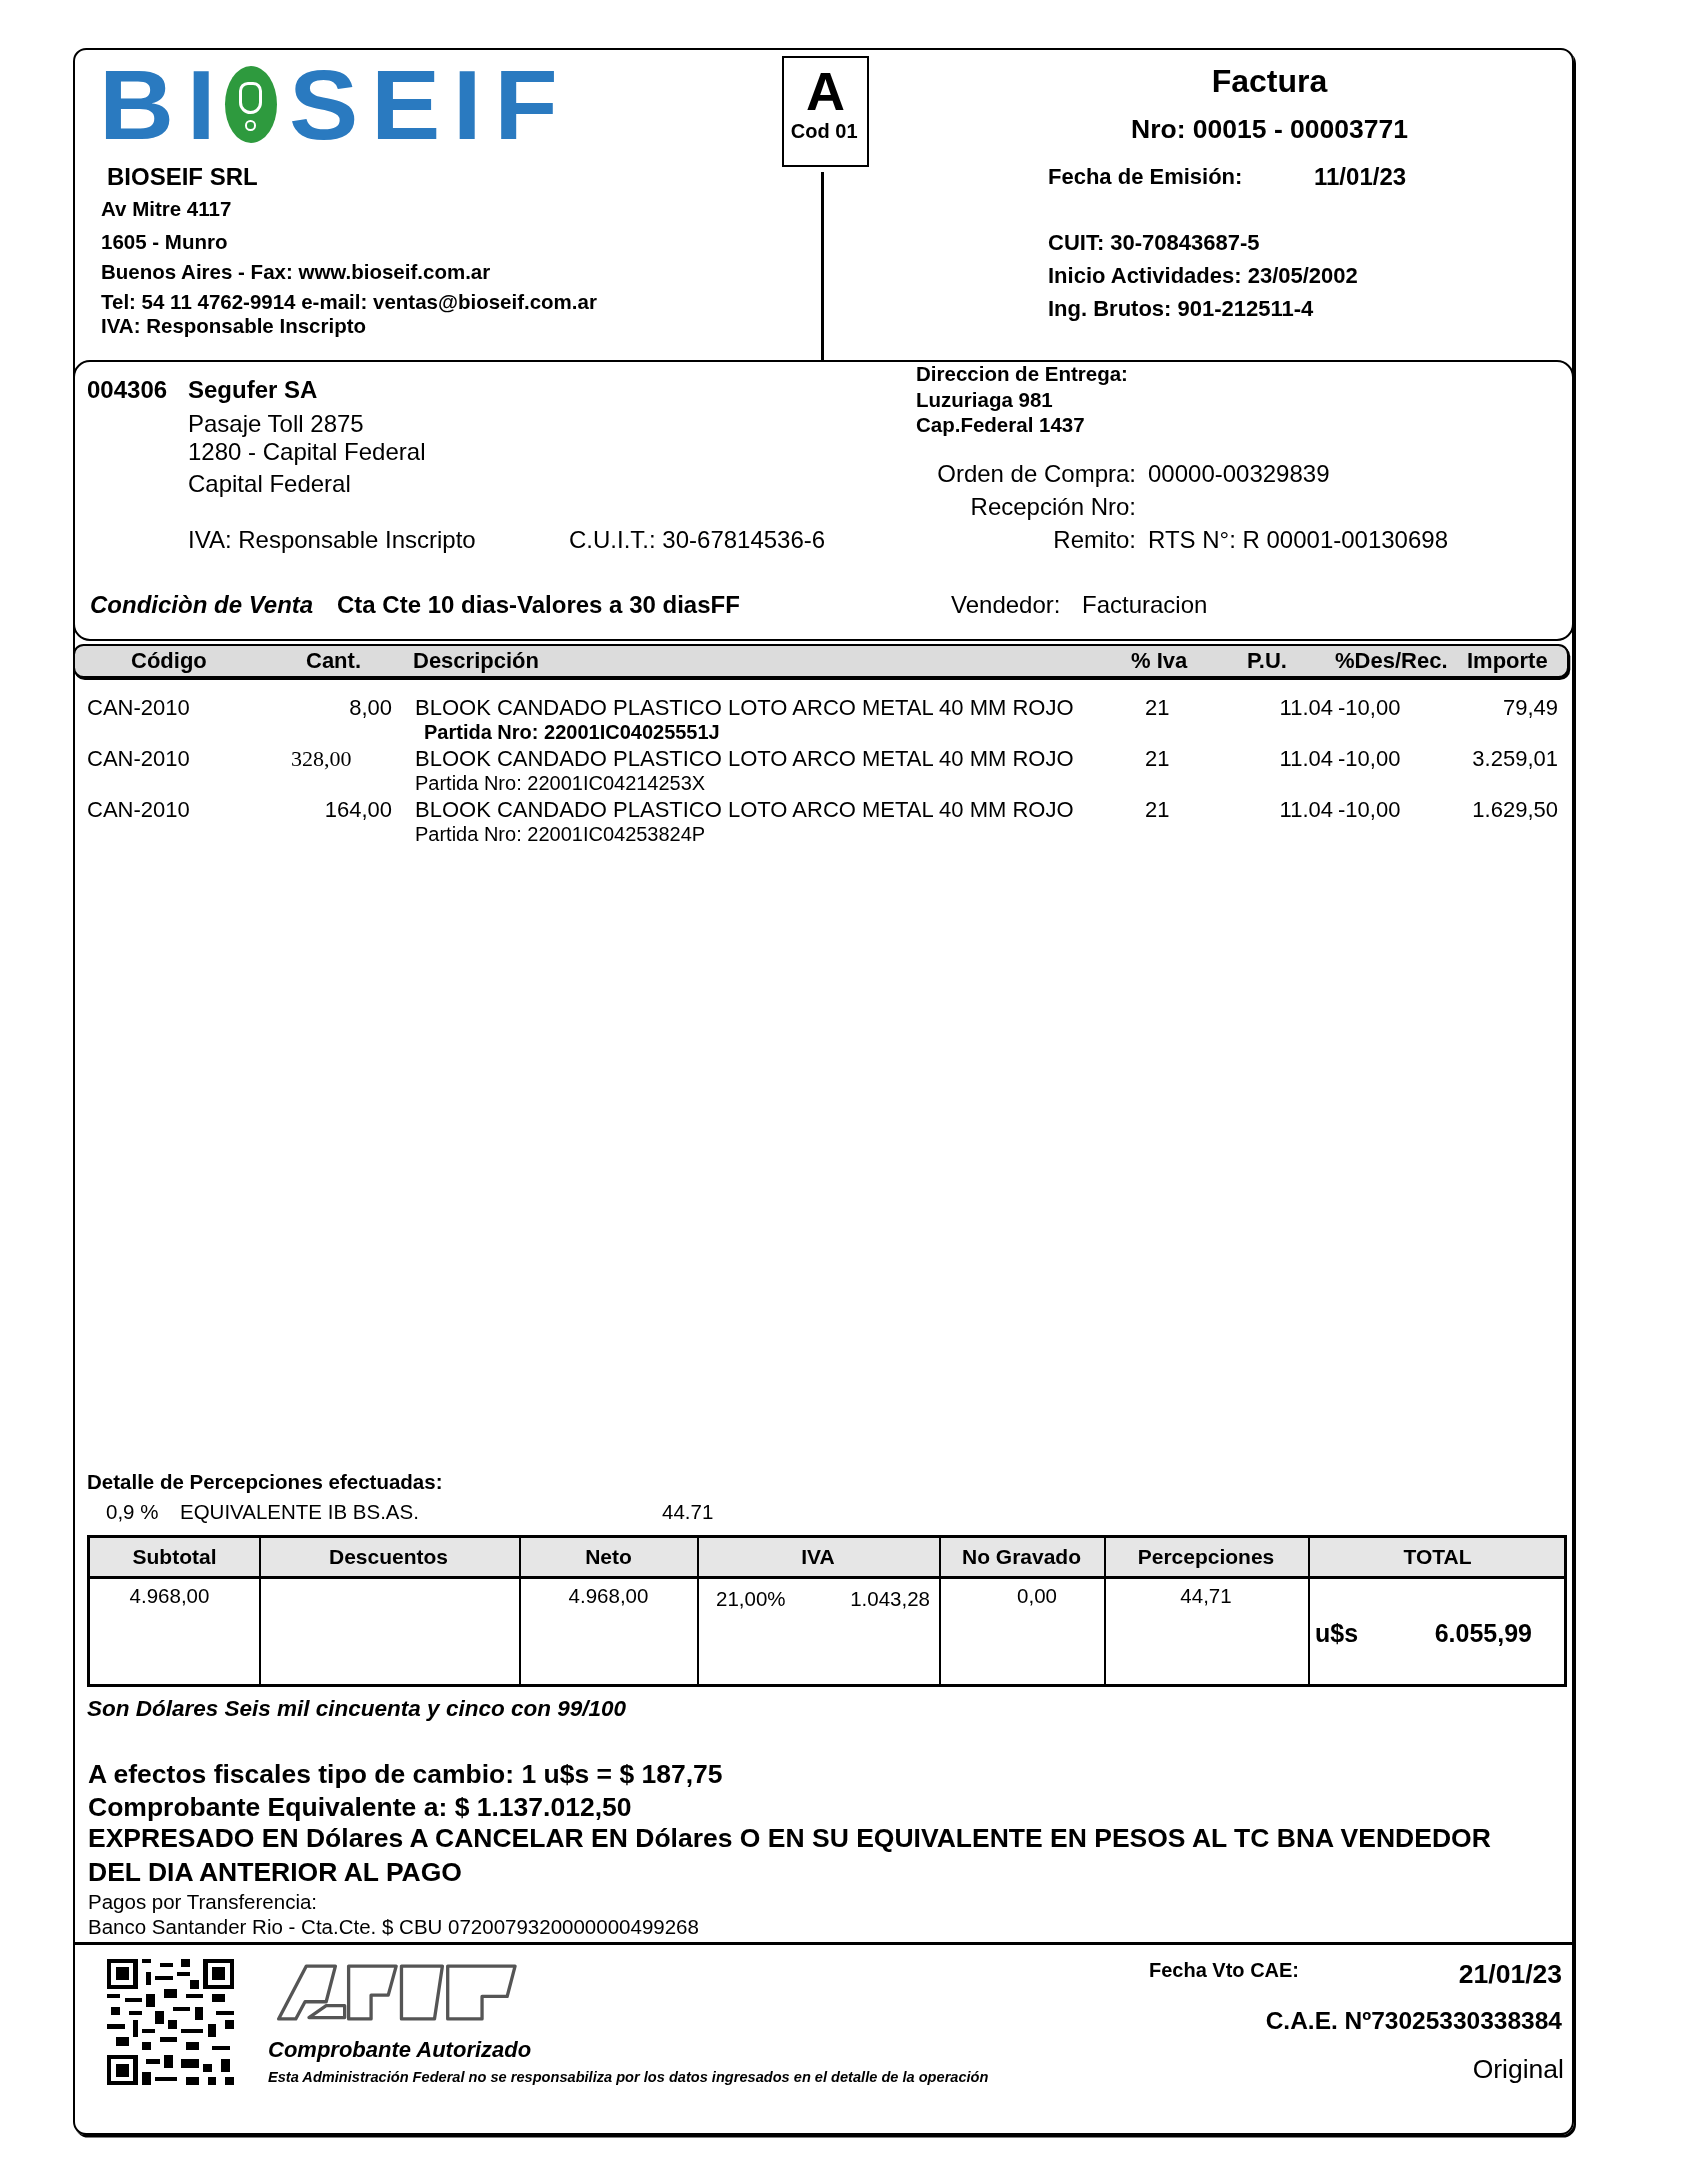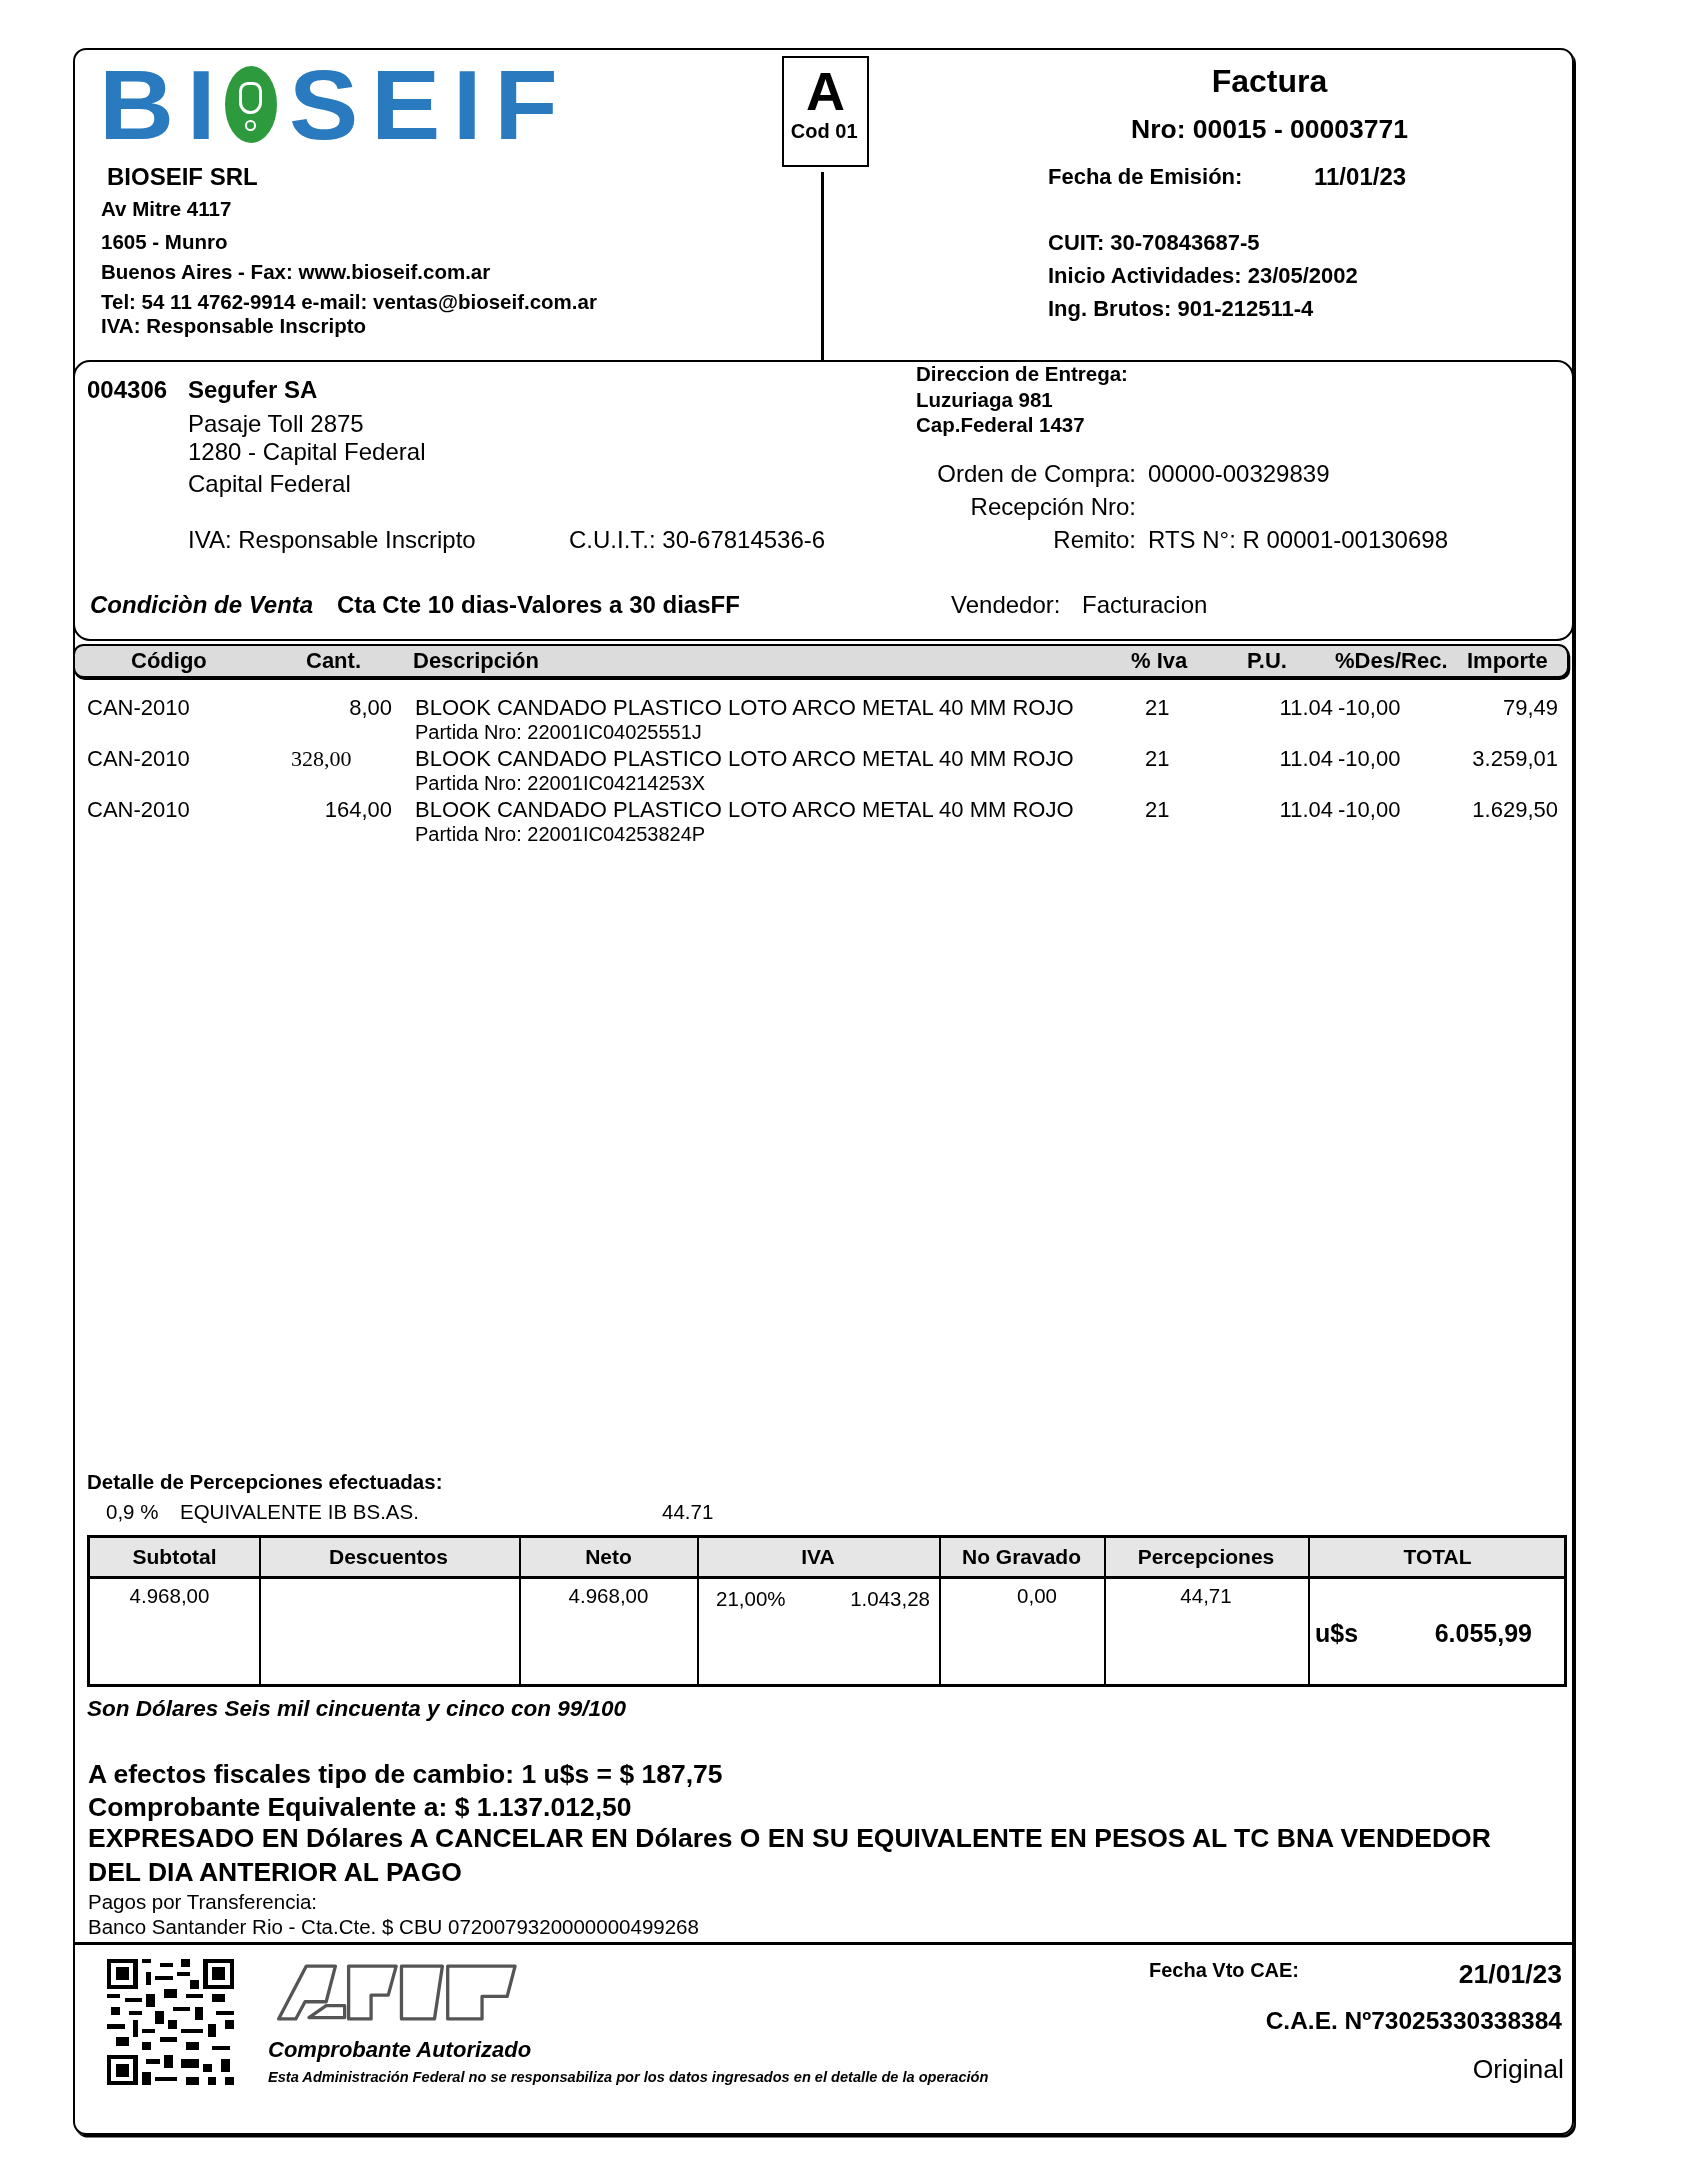--- a/index.html
+++ b/index.html
@@ -125,21 +125,21 @@
 <div class="abs b f33" style="left:413px; top:648px;">Descripción</div>
 <div class="abs b f33" style="left:1131px; top:648px;">% Iva</div>
 <div class="abs b f33" style="left:1247px; top:648px;">P.U.</div>
 <div class="abs b f33" style="left:1335px; top:648px;">%Des/Rec.</div>
 <div class="abs b f33" style="left:1467px; top:648px;">Importe</div>
 
 <div>
   <div class="abs f33" style="left:87px; top:695px;">CAN-2010</div>
   <div class="abs f33" style="left:291px; top:695px; width:101px; text-align:right;">8,00</div>
   <div class="abs f33" style="left:415px; top:695px;">BLOOK CANDADO PLASTICO LOTO ARCO METAL 40 MM ROJO</div>
-  <div class="abs f30" style="left:415px; top:721px;">Partida Nro: 22001IC04025551J</div>
+  <div class="abs f30" style="left:424px; top:721px;font-weight:bold;">Partida Nro: 22001IC04025551J</div>
   <div class="abs f33" style="left:1145px; top:695px;">21</div>
   <div class="abs f33" style="left:1230px; top:695px; width:103px; text-align:right;">11.04</div>
   <div class="abs f33" style="left:1338px; top:695px;">-10,00</div>
   <div class="abs f33" style="left:1422px; top:695px; width:136px; text-align:right;">79,49</div>
 </div>
 <div>
   <div class="abs f33" style="left:87px; top:746px;">CAN-2010</div>
   <div class="abs f33" style="left:291px; top:746px; width:101px; text-align:left;font-family:Liberation Serif, serif;">328,00</div>
   <div class="abs f33" style="left:415px; top:746px;">BLOOK CANDADO PLASTICO LOTO ARCO METAL 40 MM ROJO</div>
   <div class="abs f30" style="left:415px; top:772px;">Partida Nro: 22001IC04214253X</div>

